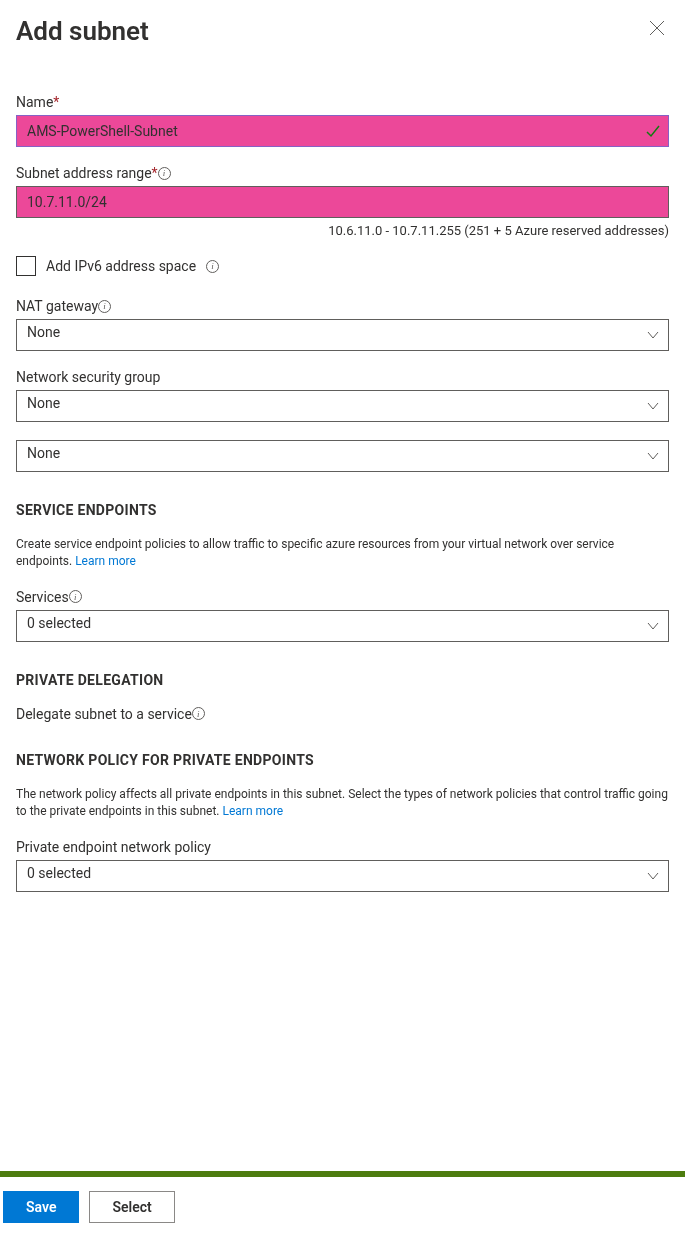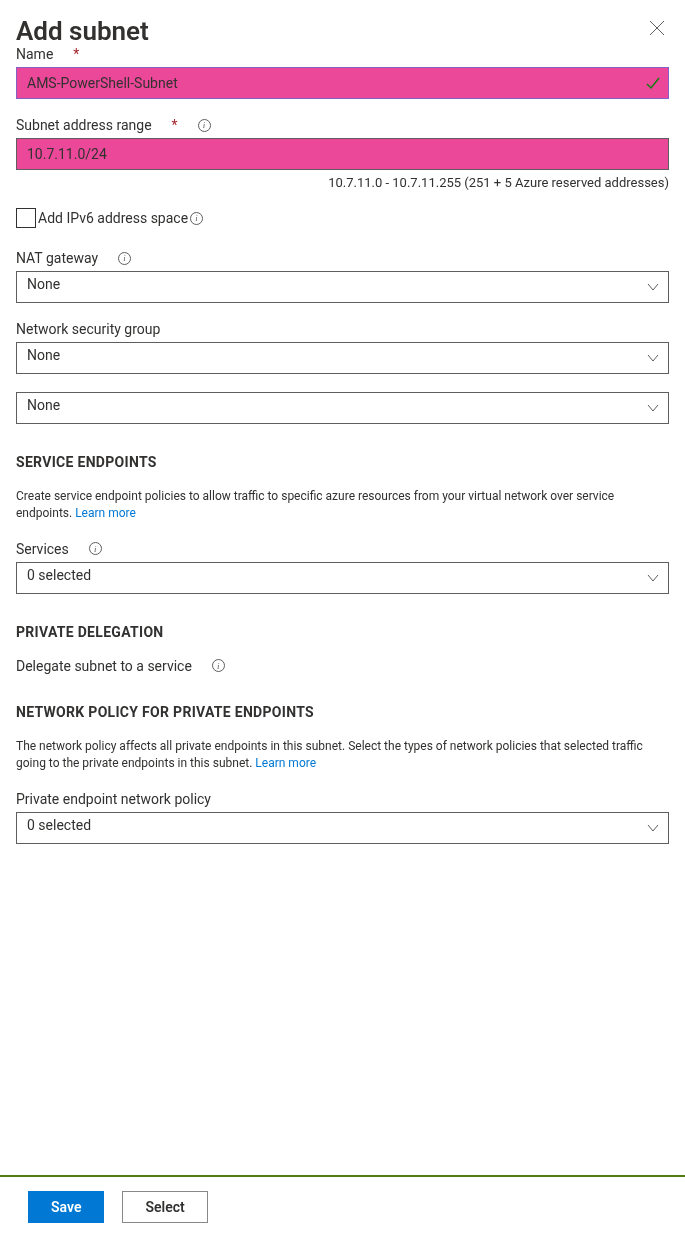--- a/index.html
+++ b/index.html
@@ -14,20 +14,21 @@
   }
   .panel {
     padding: 16px 16px 0 16px;
     height: calc(100% - 70px);
     overflow: auto;
   }
   .header {
     display: flex;
     justify-content: space-between;
     align-items: flex-start;
+    margin-bottom: 48px;
   }
   .title {
     font-size: 26px;
     font-weight: 600;
     color: #323130;
   }
   .close-btn {
     cursor: pointer;
     padding: 4px;
     color: #605e5c;
@@ -38,21 +39,21 @@
   .close-btn svg { width: 16px; height: 16px; }
   .field {
     margin-bottom: 18px;
   }
   .field-label {
     font-size: 14px;
     color: #323130;
     margin-bottom: 5px;
     display: flex;
     align-items: center;
-    gap: 20px;
+    gap: 0;
   }
   .required { color: #a4262c; }
   .info-icon {
     width: 13px;
     height: 13px;
     border: 1px solid #605e5c;
     border-radius: 50%;
     display: inline-flex;
     align-items: center;
     justify-content: center;
@@ -88,21 +89,21 @@
   .check-icon svg { width: 16px; height: 16px; }
   .hint {
     font-size: 13px;
     color: #323130;
     text-align: right;
     margin-top: 5px;
   }
   .checkbox-row {
     display: flex;
     align-items: center;
-    gap: 2px;
+    gap: 10px;
     margin-bottom: 22px;
     margin-top: 18px;
   }
   .checkbox {
     width: 20px;
     height: 20px;
     border: 1px solid #323130;
     background: #fff;
     cursor: pointer;
   }
@@ -149,24 +150,24 @@
   }
   .link {
     color: #0078d4;
     cursor: pointer;
   }
   .footer {
     position: absolute;
     bottom: 0;
     left: 0;
     right: 0;
-    border-top: 2px solid #4d7c0f;
-    padding: 14px 28px;
-    display: flex;
-    gap: 18px;
+    border-top: 6px solid #4d7c0f;
+    padding: 14px 3px;
+    display: flex;
+    gap: 10px;
     background: #fff;
   }
   .btn {
     height: 32px;
     padding: 0 22px;
     font-size: 14px;
     font-family: inherit;
     font-weight: 600;
     cursor: pointer;
     border: 1px solid;
@@ -213,21 +214,21 @@
     </div>
   </div>
 
   <div class="field">
     <div class="field-label">
       <span>Subnet address range</span>
       <span class="required">*</span>
       <span class="info-icon">i</span>
     </div>
     <input type="text" class="text-input" value="10.7.11.0/24" style="">
-    <div class="hint">10.7.11.0 - 10.7.11.255 (251 + 5 Azure reserved addresses)</div>
+    <div class="hint">10.6.11.0 - 10.7.11.255 (251 + 5 Azure reserved addresses)</div>
   </div>
 
   <div class="checkbox-row">
     <div class="checkbox"></div>
     <span>Add IPv6 address space</span>
     <span class="info-icon">i</span>
   </div>
 
   <div class="field">
     <div class="field-label">
@@ -299,21 +300,21 @@
   <div class="section-header">PRIVATE DELEGATION</div>
   <div class="field">
     <div class="field-label">
       <span>Delegate subnet to a service</span>
       <span class="info-icon">i</span>
     </div>
   </div>
 
   <div class="section-header">NETWORK POLICY FOR PRIVATE ENDPOINTS</div>
   <div class="desc">
-    <span>The network policy affects all private endpoints in this subnet. Select the types of network policies that selected traffic going to the private endpoints in this subnet. </span><span class="link">Learn more</span>
+    <span>The network policy affects all private endpoints in this subnet. Select the types of network policies that control traffic going to the private endpoints in this subnet. </span><span class="link">Learn more</span>
   </div>
   <div class="field">
     <div class="field-label">
       <span>Private endpoint network policy</span>
     </div>
     <div class="select-wrap">
       <div class="select">
           <span>0 selected</span>
         </div>
       <span class="chevron">

